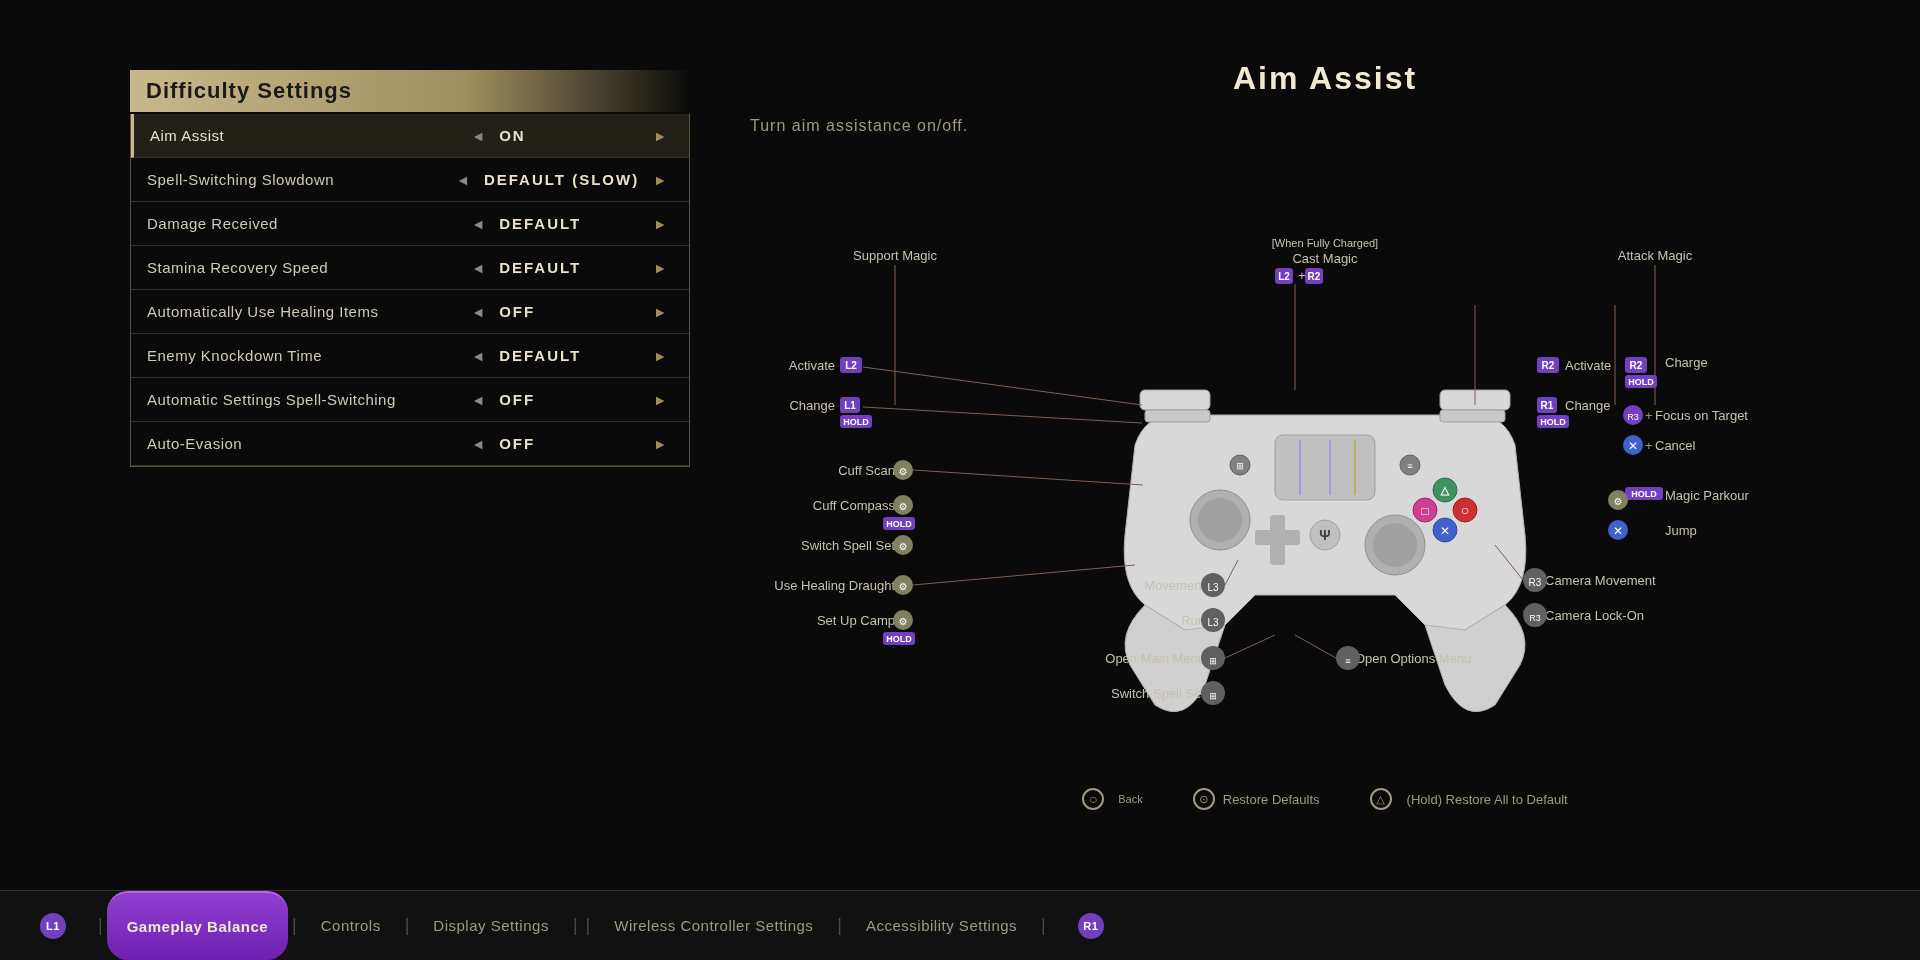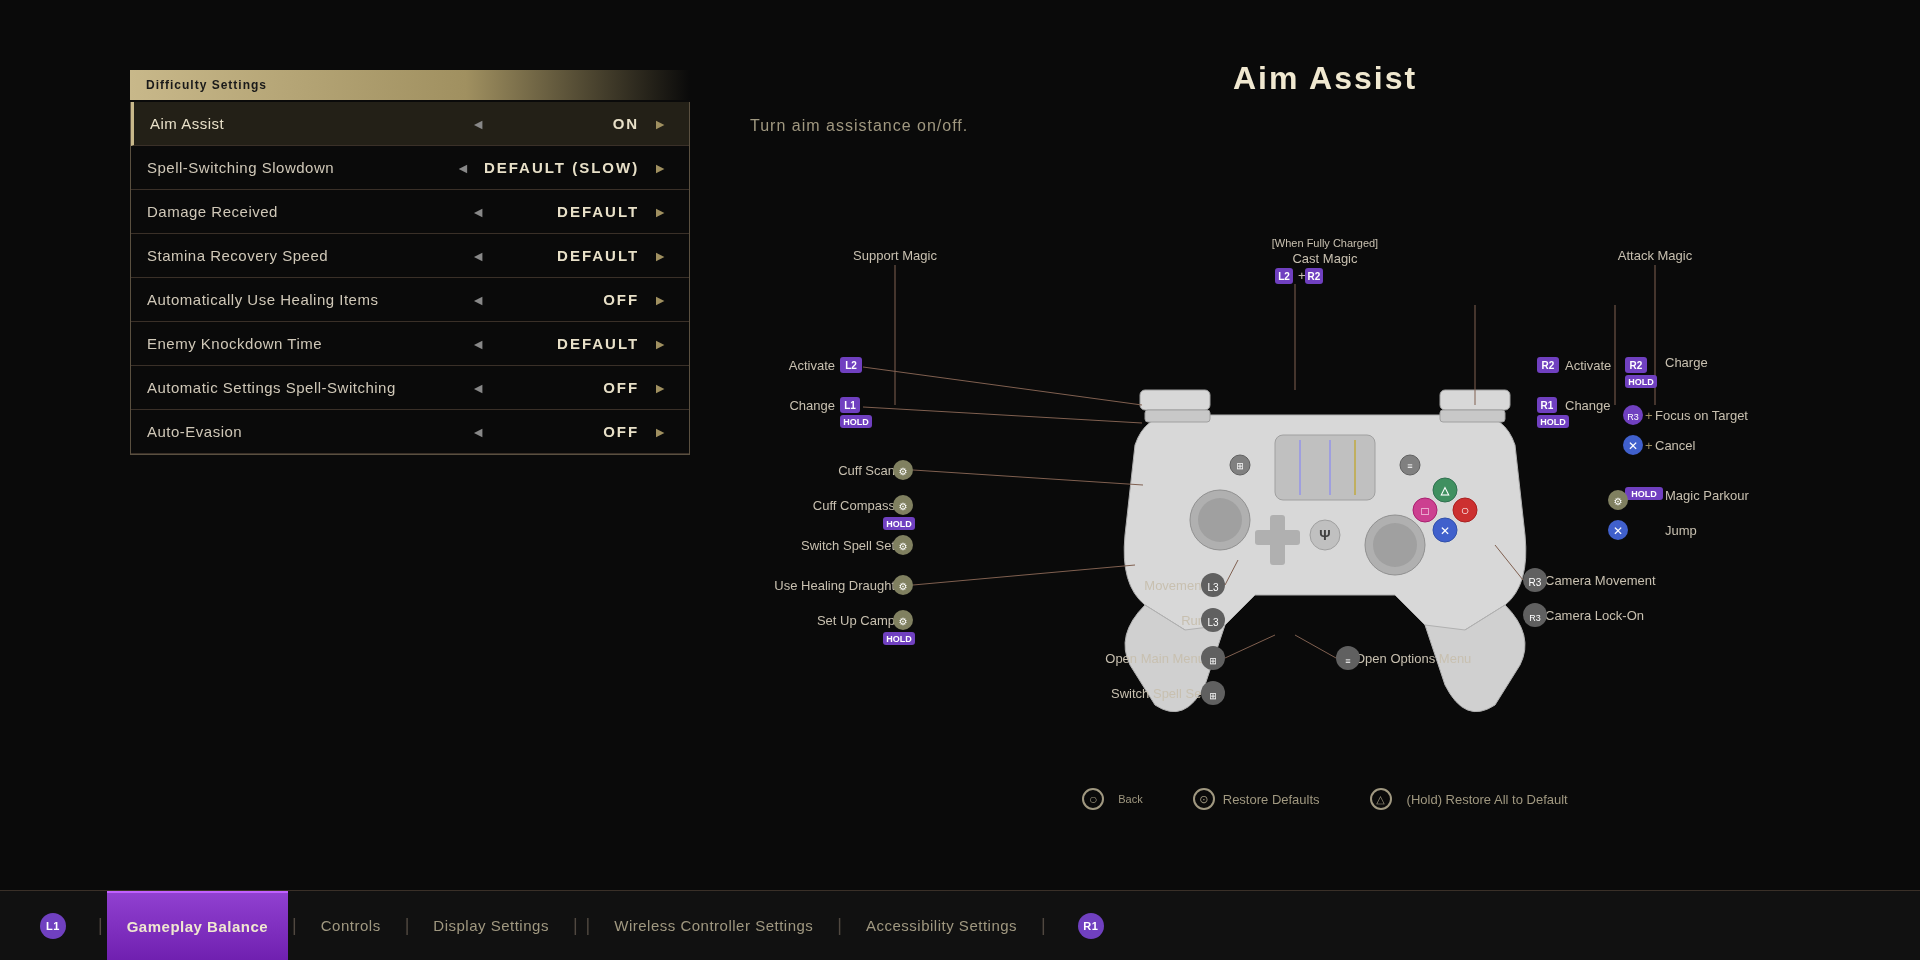--- a/index.html
+++ b/index.html
@@ -18,21 +18,21 @@
     .left-panel {
       position: absolute;
       left: 130px;
       top: 70px;
       width: 560px;
     }
 
     .section-header {
       background: linear-gradient(90deg, #c8b88a 0%, #a09060 60%, transparent 100%);
       padding: 8px 16px;
-      font-size: 12px;
+      font-size: 22px;
       font-weight: bold;
       color: #1a1a1a;
       margin-bottom: 2px;
       letter-spacing: 1px;
     }
 
     .settings-list {
       border: 1px solid #5a5040;
       border-top: none;
     }
@@ -78,21 +78,21 @@
 
     .arrow-btn.left { color: #888; }
     .arrow-btn.right { color: #a09060; }
 
     .setting-value {
       font-size: 15px;
       font-weight: bold;
       color: #e8e0c8;
       letter-spacing: 2px;
       min-width: 140px;
-      text-align: right;
+      text-align: left;
     }
 
     
     .right-panel {
       position: absolute;
       left: 750px;
       top: 30px;
       width: 1150px;
       height: 870px;
     }
@@ -149,20 +149,21 @@
       cursor: pointer;
       letter-spacing: 0.5px;
       height: 100%;
     }
 
     .nav-item.active {
       color: #f0e8d0;
       background: linear-gradient(180deg, #9040d0 0%, #7020b0 100%);
       font-weight: bold;
       border-top: 2px solid #c060ff;
+      border-radius: 21px;
     }
 
     .nav-separator {
       color: #504840;
       font-size: 18px;
       padding: 0 4px;
     }
 
     .nav-btn-icon {
       display: inline-flex;

